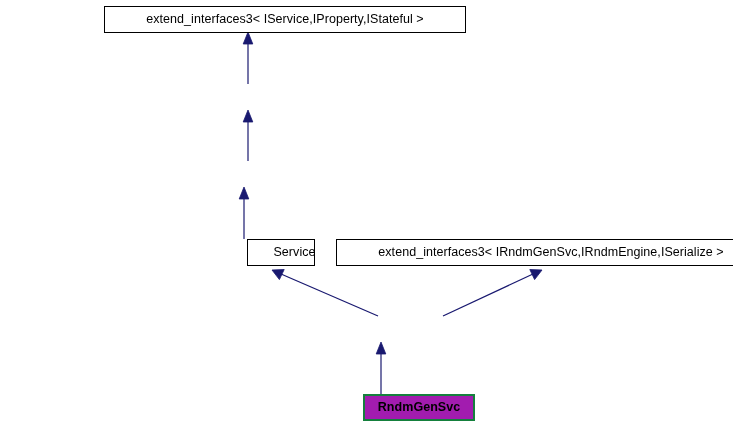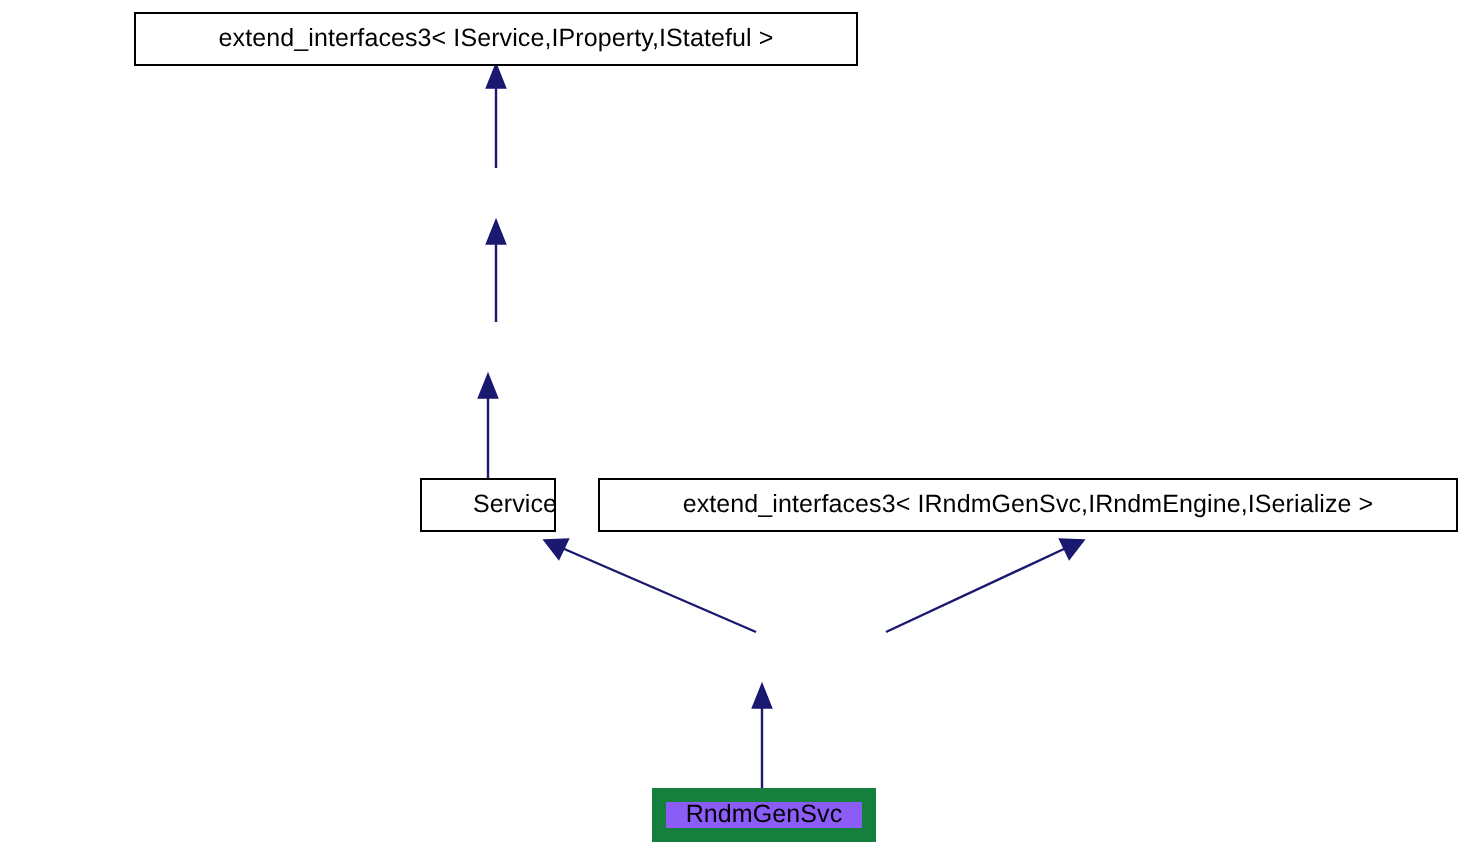--- a/index.html
+++ b/index.html
@@ -31,25 +31,26 @@
     background: #ffffff;
     color: #000000;
     font-size: 12.5px;
     line-height: 1;
     display: flex;
     align-items: center;
     justify-content: center;
     white-space: nowrap;
     letter-spacing: 0.05px;
     z-index: 2;
+    margin-left: 37px;
   }
   .node.highlight {
-    background: #8b5cf6;
-    font-weight: normal;
-    border: 7px solid #15803d;
+    background: #a21caf;
+    font-weight: bold;
+    border: 2px solid #15803d;
   }
   .node-label {
     padding: 0 6px;
   }
 </style>
 </head>
 <body>
 
 <div id="canvas">
 

